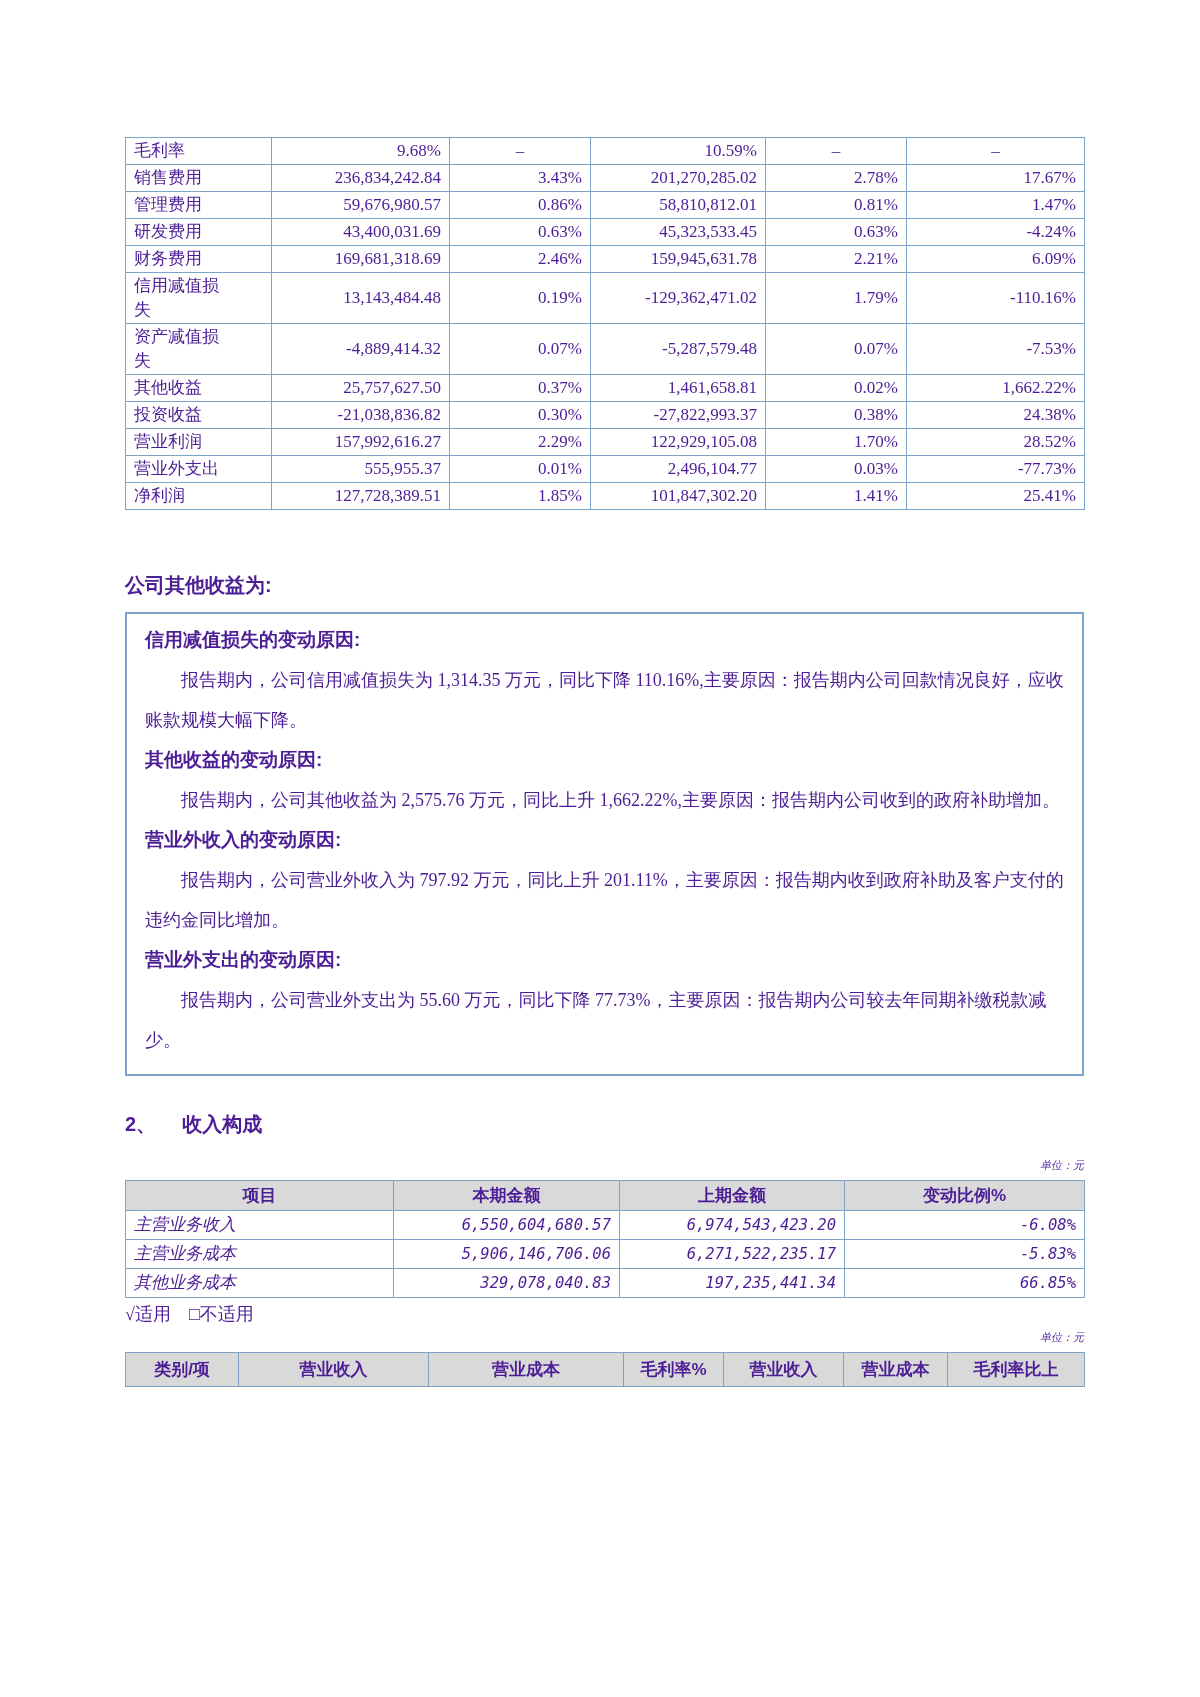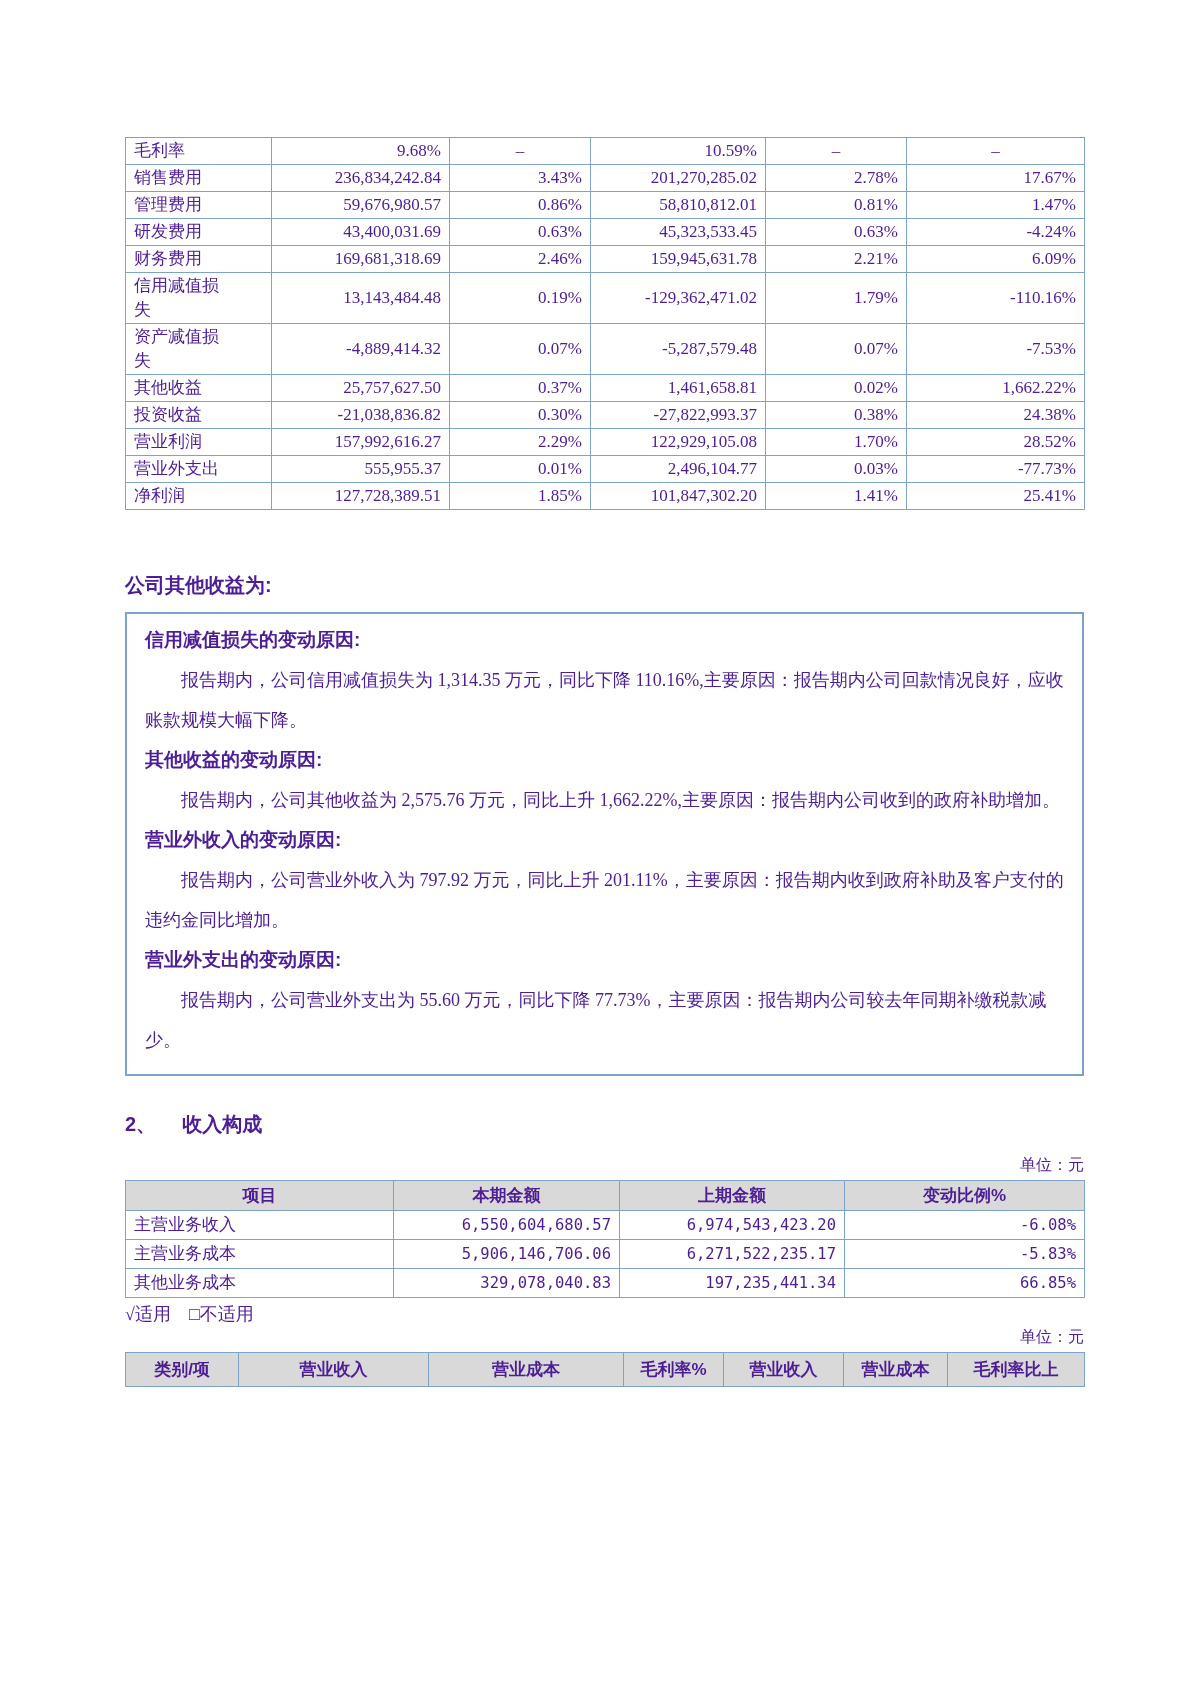--- a/index.html
+++ b/index.html
@@ -52,31 +52,31 @@
     text-indent:2em; margin:0;
   }
   .income-heading {
     margin-top:36px;
     font-family:"Liberation Sans", sans-serif;
     font-weight:700; font-size:20px; line-height:24px;
   }
   .income-heading .sec-num { margin-right:26px; }
   .unit-label {
     text-align:right;
-    font-size:16px; line-height:22px;
-    margin-top:18px; margin-bottom:4px;
+    font-size:11px; line-height:22px;
+    margin-top:18px; margin-bottom:4px;font-style:italic;
   }
   .unit-label.tight { margin-top:0; }
   #income-table th, #product-table th {
     background:var(--headbg, #d9d9d9);
     font-family:"Liberation Sans", sans-serif;
     font-weight:700; text-align:center;
     height:30px; line-height:26px;
   }
-  #income-table td { height:26px; line-height:26px; }
+  #income-table td { height:26px; line-height:26px;font-style:italic; }
   #product-table th { height:34px; }
   .sub-heading {
     margin-top:18px;
     font-family:"Liberation Sans", sans-serif;
     font-weight:700; font-size:18px; line-height:24px;
   }
   .applicability { margin-top:4px; font-size:18px; line-height:24px; }
   .applicability span { margin-right:18px; }
 </style>
 </head>

